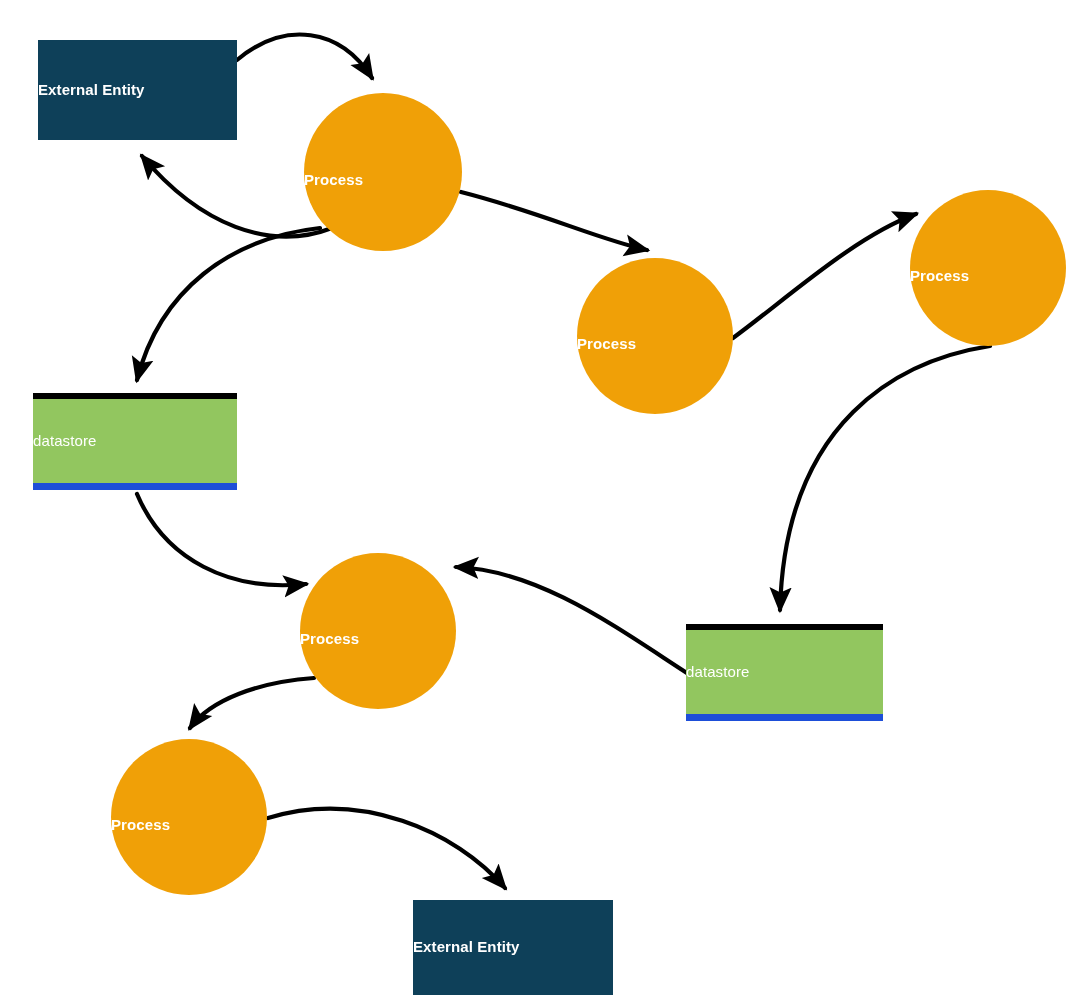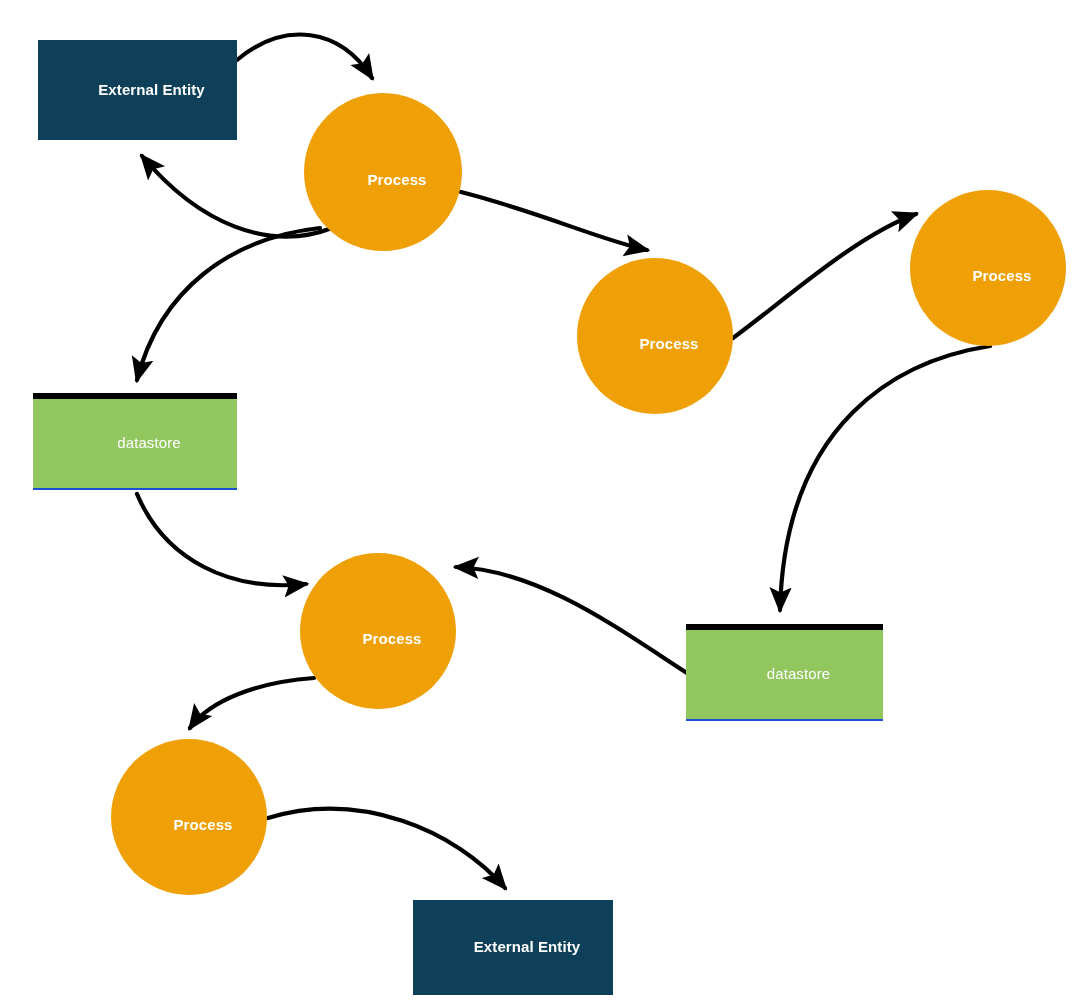--- a/index.html
+++ b/index.html
@@ -21,42 +21,41 @@
     position: absolute;
     left: 0;
     top: 0;
     width: 1076px;
     height: 1006px;
   }
   .node {
     position: absolute;
     display: flex;
     align-items: center;
-    justify-content: center;
+    justify-content: flex-start;
     box-sizing: border-box;
     color: #ffffff;
     font-size: 15px;
     font-weight: 700;
     letter-spacing: 0.1px;
     text-align: center;
     line-height: 1.1;
     user-select: none;
-    padding-left: 28px;
   }
   .node-external {
     background: #0E4059;
   }
   .node-process {
     border-radius: 50%;
     background: #F0A007;
   }
   .node-datastore {
     background: #92C65F;
     border-top: 6px solid #000000;
-    border-bottom: 2px solid #1d4ed8;
+    border-bottom: 7px solid #1d4ed8;
     font-weight: 400;
     font-size: 15px;
   }
   .node-datastore .node-label {
     font-weight: 400;
   }
   .node-process .node-label {
     font-weight: 700;
     margin-top: 16px;
   }

